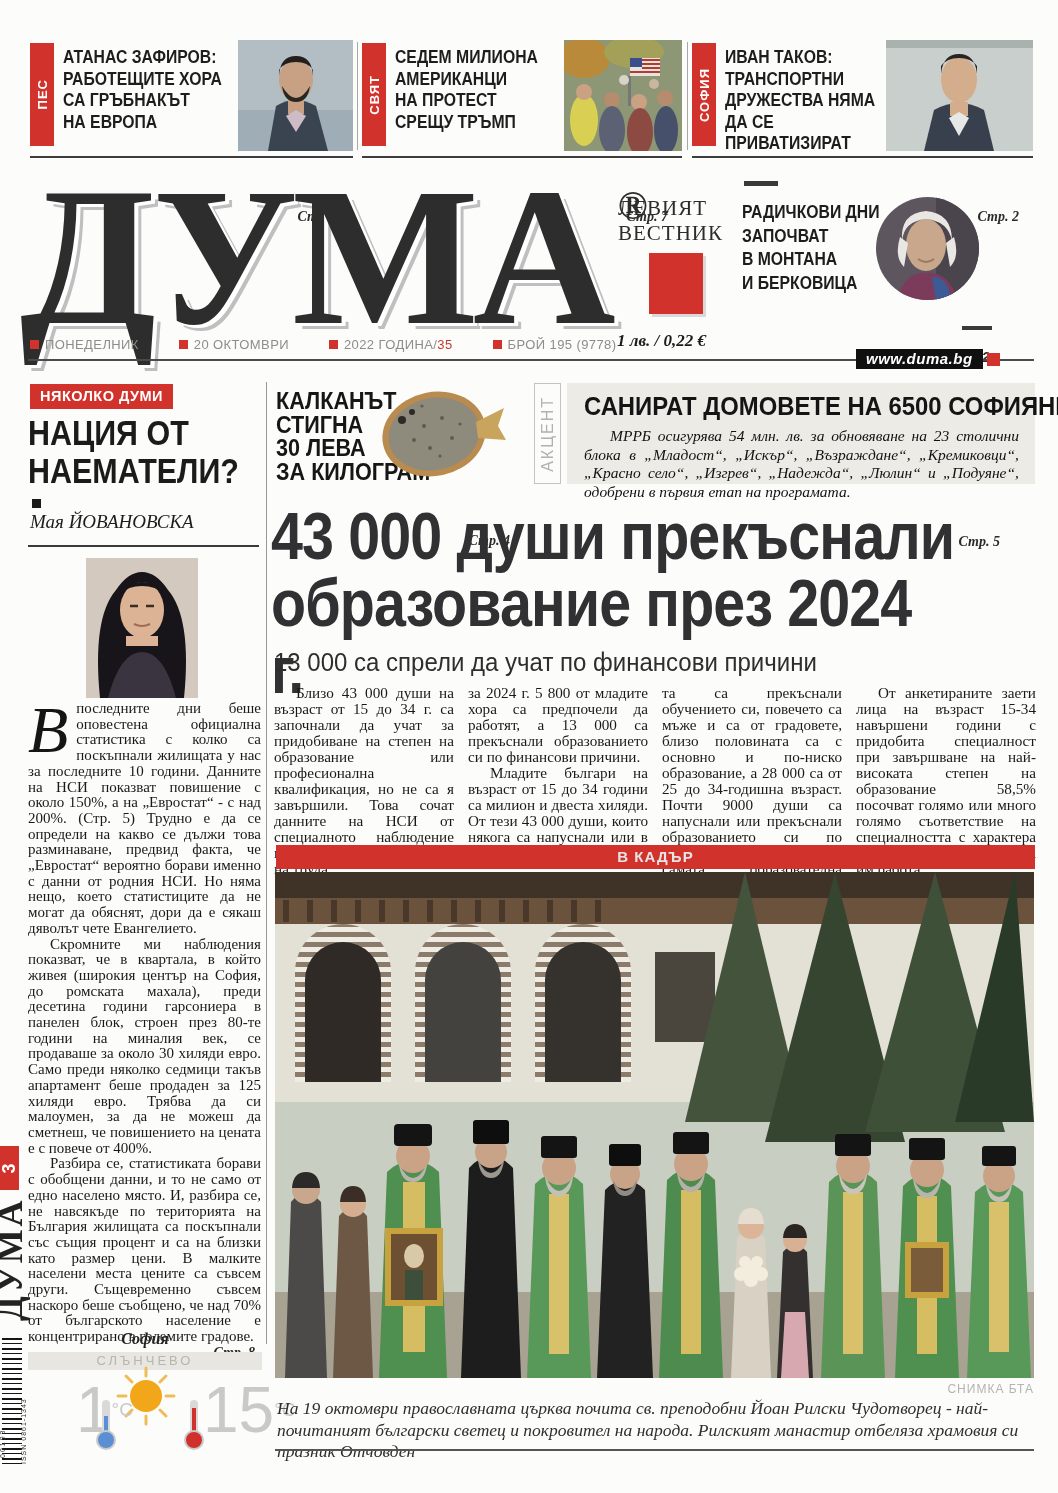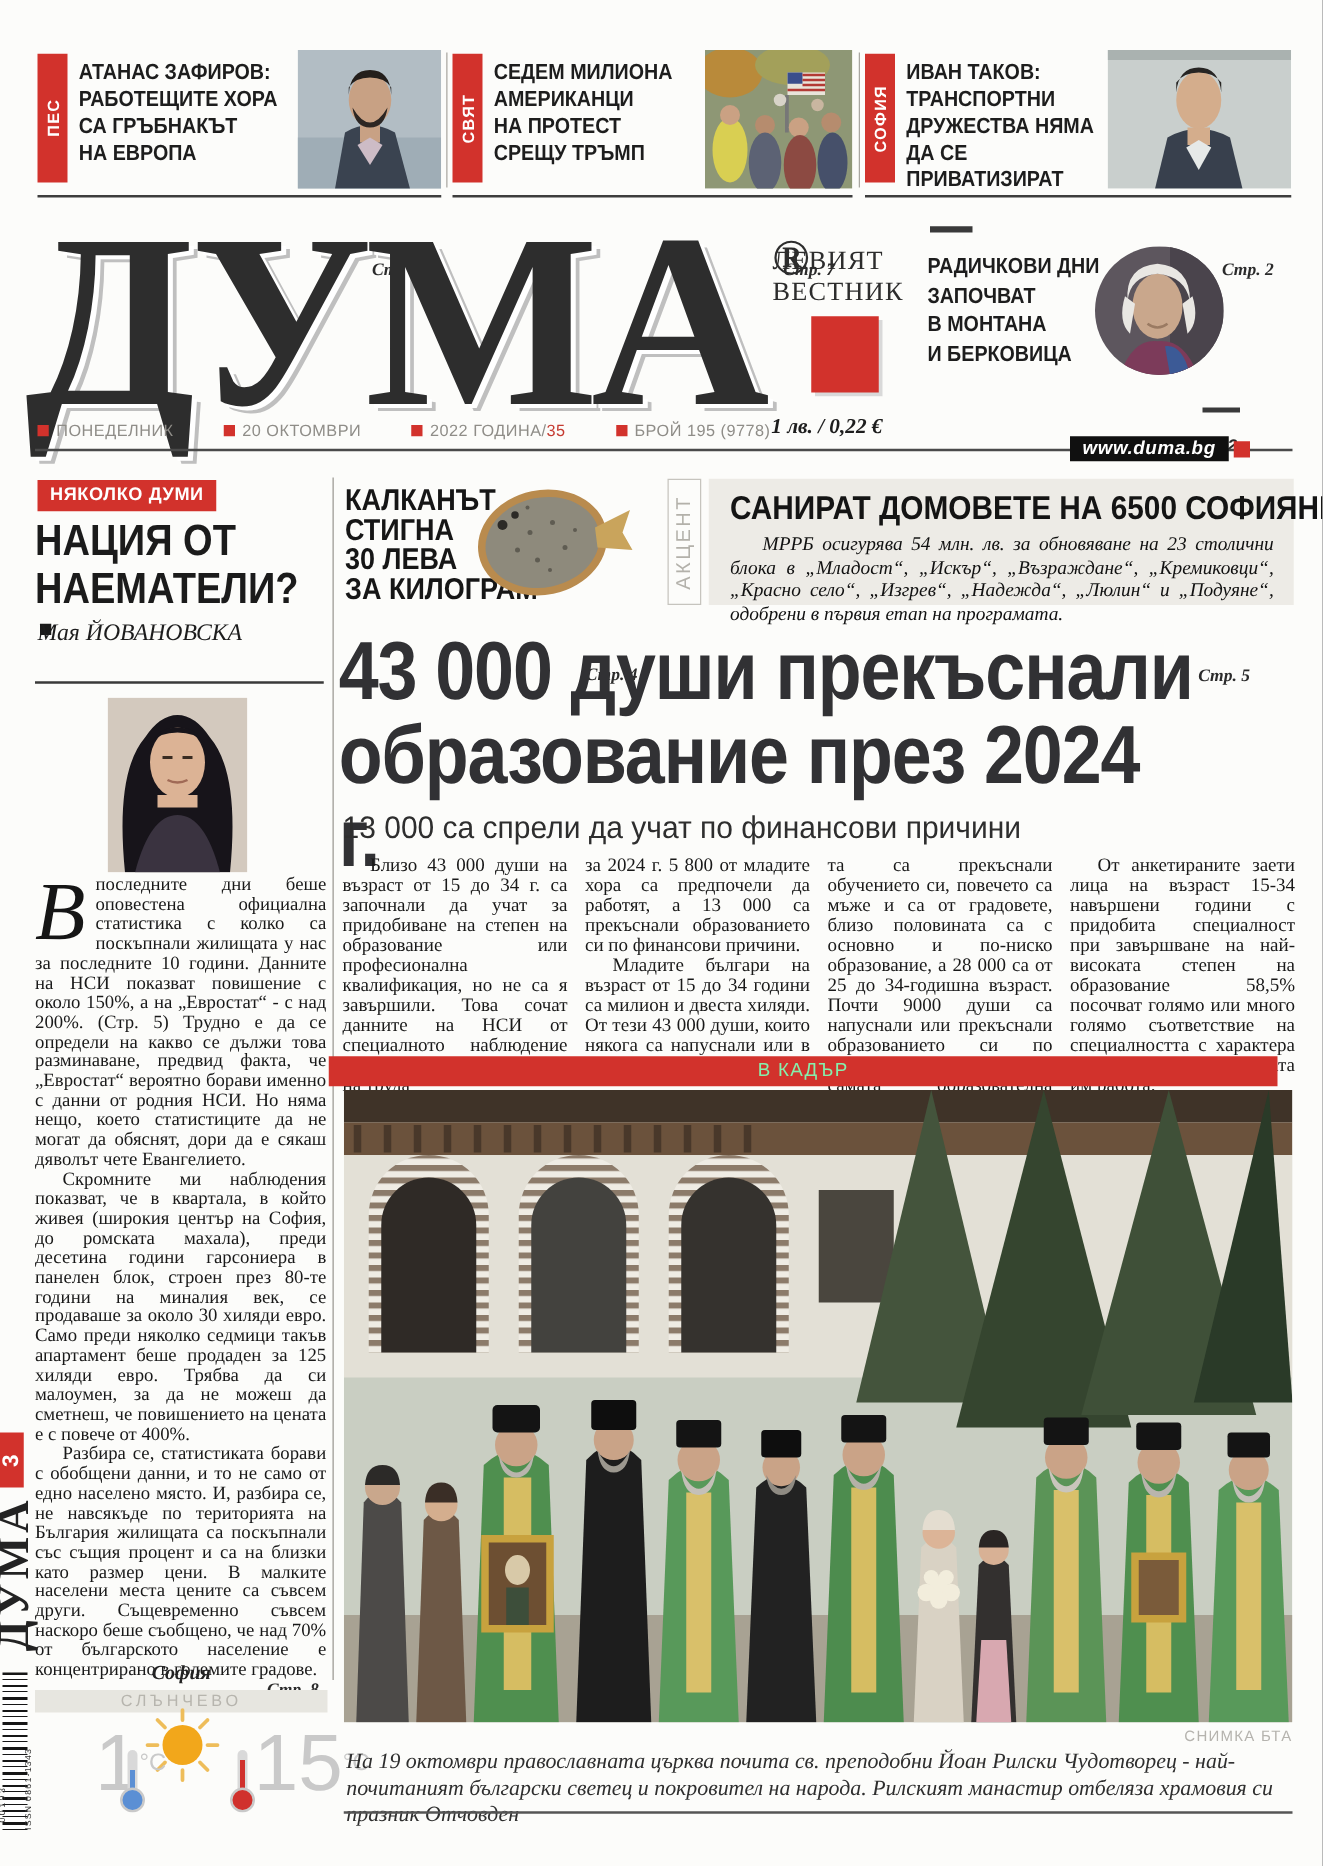--- a/index.html
+++ b/index.html
@@ -50,21 +50,21 @@
   .dateline .b { width:9px; height:9px; background:#d2322c; }
   .dateline .hi { color:#c53a30; }
   .mrule { position:absolute; left:28px; top:359px; width:1006px; height:2px; background:#4a4a4a; }
 
   
   .vdiv { position:absolute; left:266px; top:382px; width:1px; height:962px; background:#9a9892; }
   .oplabel { position:absolute; left:30px; top:384px; background:#d2322c; color:#fff;
     font-weight:bold; font-size:14.5px; letter-spacing:.5px; padding:4px 10px 5px; }
   .optitle { position:absolute; left:28px; top:414px; font-size:35px; line-height:38px; transform:scaleX(.87); transform-origin:0 0; font-weight:bold; color:#1b1b1b; }
   .opbullet { position:absolute; left:32px; top:499px; width:9px; height:9px; background:#1a1a1a; }
-  .opauthor { position:absolute; left:30px; top:496px; font-family:"Liberation Serif", serif; font-style:italic; font-size:19px; color:#1d1d1d; }
+  .opauthor { position:absolute; left:30px; top:511px; font-family:"Liberation Serif", serif; font-style:italic; font-size:19px; color:#1d1d1d; }
   .oprule { position:absolute; left:28px; top:545px; width:231px; height:2px; background:#3a3a3a; }
   .portrait { position:absolute; left:86px; top:558px; width:112px; height:140px; overflow:hidden; }
   .opbody { position:absolute; left:28px; top:701px; width:233px;
     font-family:"Liberation Serif", serif; font-size:15px; line-height:15.7px; text-align:justify; color:#191919; }
   .opbody p { text-indent:22px; }
   .opbody p.first { text-indent:0; }
   .dropcap { float:left; font-family:"Liberation Serif", serif; font-style:italic; font-size:66px; line-height:50px;
     padding:4px 8px 0 0; color:#151515; }
   .op-page { position:absolute; left:24px; top:1297px; width:231px; text-align:right; }
 
@@ -90,22 +90,22 @@
   .sanirat-page { position:absolute; left:900px; top:486px; width:100px; text-align:right; }
 
   
   .mainhl { position:absolute; left:271px; top:503px; font-size:66px; line-height:67px; font-weight:bold;
     letter-spacing:-1px; transform:scaleX(.87); transform-origin:0 0; color:#313134; white-space:pre-line; }
   .subhead { position:absolute; left:274px; top:648px; font-size:25px; color:#2e2e2e; transform:scaleX(.96); transform-origin:0 0; }
   .cols { position:absolute; left:274px; top:685px; width:762px; display:flex; gap:14px; }
   .cols .col { flex:1; font-family:"Liberation Serif", serif; font-size:15.2px; line-height:16px; text-align:justify; color:#191919; }
   .cols .col p { text-indent:22px; }
   .cols .col p.noind { text-indent:0; }
-  .kadar { position:absolute; left:263px; top:845px; width:759px; height:24px; background:#d2322c;
-    color:#86efac; font-weight:normal; font-size:15px; letter-spacing:1px; text-align:center; line-height:24px; }
+  .kadar { position:absolute; left:276px; top:845px; width:759px; height:24px; background:#d2322c;
+    color:#e5e5e5; font-weight:bold; font-size:15px; letter-spacing:1px; text-align:center; line-height:24px; }
   .bigphoto { position:absolute; left:275px; top:872px; width:759px; height:506px; overflow:hidden; }
   .credit { position:absolute; left:835px; top:1382px; width:199px; text-align:right; font-size:12px; letter-spacing:1px; color:#b5b3ae; }
   .caption { position:absolute; left:277px; top:1398px; width:757px; font-family:"Liberation Serif", serif;
     font-style:italic; font-size:17.5px; line-height:21.5px; color:#2e2e2e; }
   .brule { position:absolute; left:275px; top:1449px; width:759px; height:2px; background:#555; }
 
   
   .spine-num { position:absolute; left:0; top:1146px; width:19px; height:44px; background:#d2322c;
     display:flex; align-items:center; justify-content:center; }
   .spine-num span { color:#fff; font-weight:bold; font-size:18px; transform:rotate(-90deg); display:block; }

